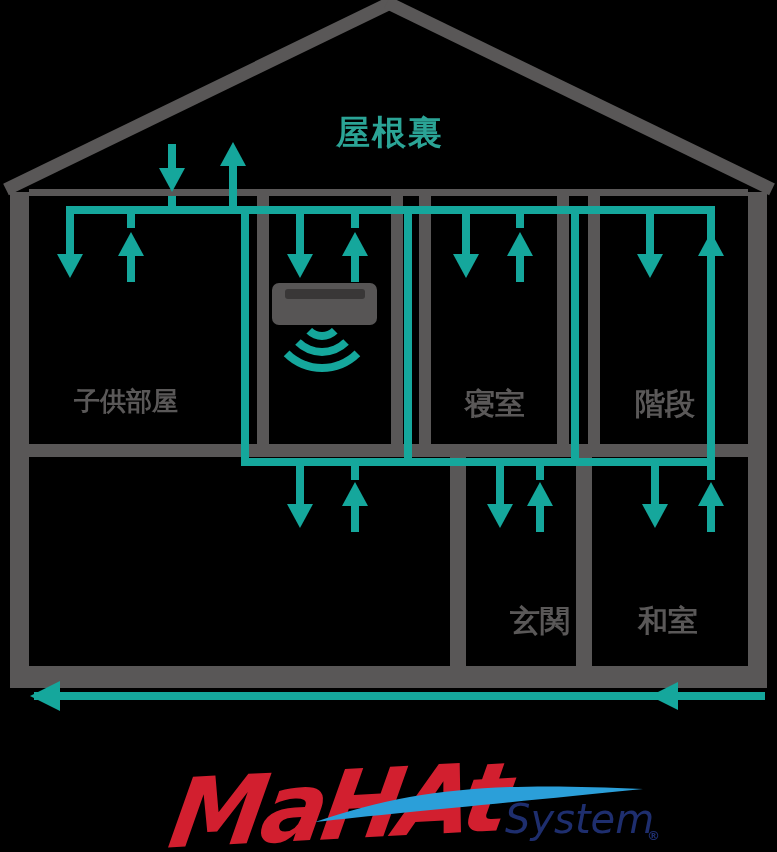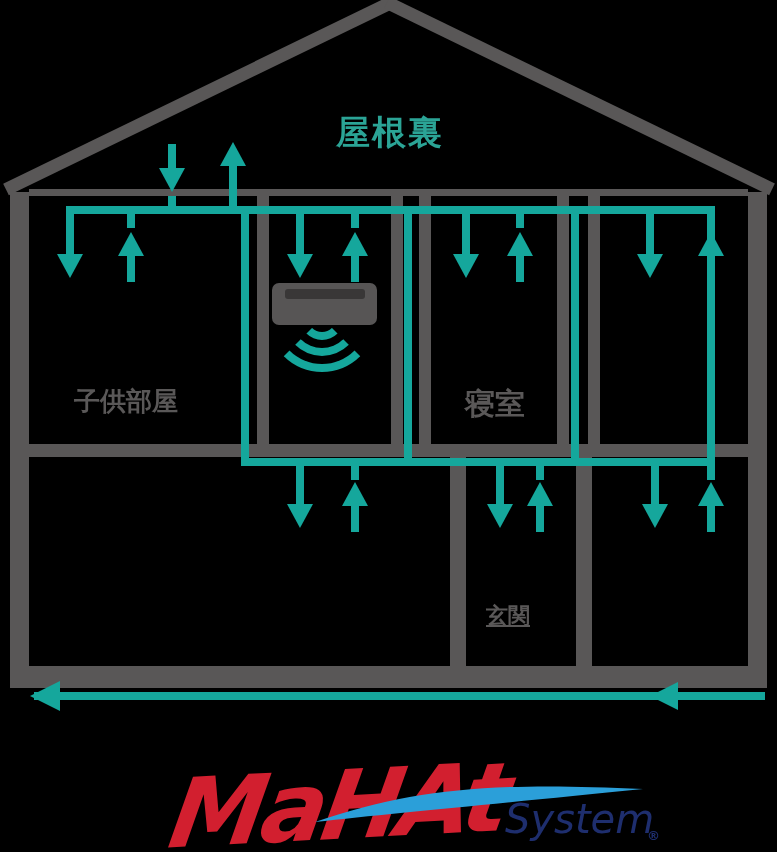--- a/index.html
+++ b/index.html
@@ -163,22 +163,24 @@
   <div>
     <div class="h" style="left:34px;top:692px;width:731px;"></div>
     <div class="hd-left-big" style="left:30px;top:681px;"></div>
     <div class="hd-left" style="left:650px;top:682px;"></div>
   </div>
 
   <div class="attic-lbl" style="left:300px;top:110px;width:180px;font-size:34px;">屋根裏</div>
 
   <div class="lbl" style="left:48px;top:387px;width:156px;font-size:26px;">子供部屋</div>
   <div class="lbl" style="left:435px;top:387px;width:120px;font-size:30px;">寝室</div>
+  <div class="lbl" style="left:605px;top:387px;width:120px;font-size:30px;">階段</div>
 
-  <div class="lbl" style="left:448px;top:604px;width:120px;font-size:22px;text-decoration:underline;">玄関</div>
+  <div class="lbl" style="left:480px;top:604px;width:120px;font-size:30px;">玄関</div>
+  <div class="lbl" style="left:608px;top:604px;width:120px;font-size:30px;">和室</div>
 
   <div class="logo" style="left:165px;top:756px;width:500px;height:96px;">
     <div class="logo-word" style="left:8px;top:-6px;">MaHAt</div>
     <svg style="position:absolute;left:0;top:0;" width="500" height="96" viewBox="0 0 500 96">
       <path d="M150,66 C250,32 330,26 478,33 C340,47 230,57 150,66 Z" fill="#2b9fd9"></path>
     </svg>
     <div class="logo-system" style="left:340px;top:40px;">System</div>
     <div class="logo-reg" style="left:482px;top:72px;">®</div>
   </div>
 

